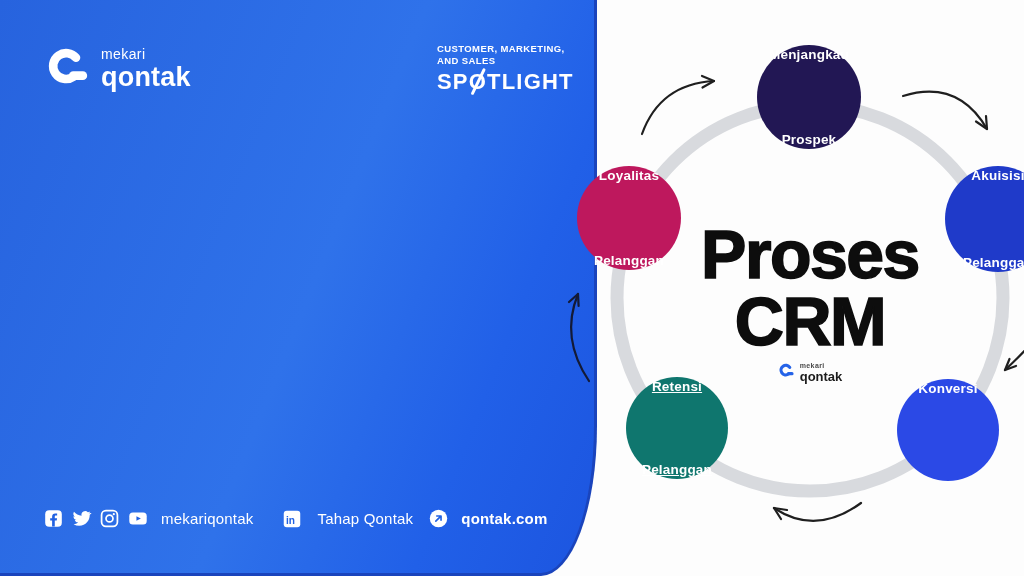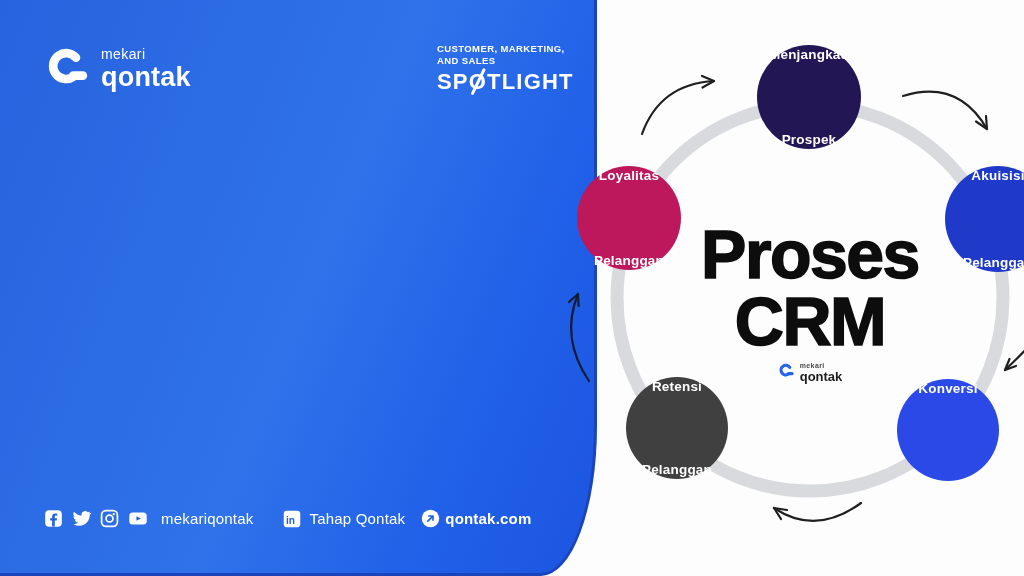--- a/index.html
+++ b/index.html
@@ -38,22 +38,22 @@
     font-size:34px; line-height:49px; font-weight:800; color:#ffffff;
     -webkit-text-stroke:0.4px currentColor;
   }
   .headline .hl { color:#f6d72a; -webkit-text-stroke:0.4px #f6d72a; }
 
   
   .footer { position:absolute; left:44px; top:509px; display:flex; align-items:center; color:#fff; }
   .footer svg { display:block; }
   .f-ic { margin-right:8px; }
   .handle { font-size:15px; font-weight:500; margin-left:4px; letter-spacing:.2px; }
-  .li-group { margin-left:30px; display:flex; align-items:center; gap:8px; }
-  .web-group { margin-left:16px; display:flex; align-items:center; gap:5px; }
+  .li-group { margin-left:30px; display:flex; align-items:center; gap:16px; }
+  .web-group { margin-left:16px; display:flex; align-items:center; gap:13px; }
   .li-name { font-size:15px; font-weight:500; letter-spacing:.2px; }
   .web-name { font-size:15px; font-weight:700; letter-spacing:.2px; }
 
   
   .ring, .arrows { position:absolute; left:0; top:0; pointer-events:none; }
   .node {
     position:absolute; border-radius:50%; display:flex; flex-direction:column;
     align-items:center; justify-content:space-between; text-align:center;
     color:#fff; font-size:13.5px; font-weight:700; line-height:1.42; letter-spacing:.2px;
   }
@@ -169,21 +169,21 @@
     <span>Prospek</span>
   </div>
   <div class="node" style="left: 945px; top: 166px; width: 106px; height: 106px; background: rgb(31, 58, 201);">
     <span>Akuisisi</span>
     <span>Pelanggan</span>
   </div>
   <div class="node" style="left: 897px; top: 379px; width: 102px; height: 102px; background: rgb(43, 73, 230);">
     <span>Konversi</span>
     <span></span>
   </div>
-  <div class="node" style="left: 626px; top: 377px; width: 102px; height: 102px; background: #404040;">
+  <div class="node" style="left: 626px; top: 377px; width: 102px; height: 102px; background: #0f766e; text-decoration: underline;">
     <span>Retensi</span>
     <span>Pelanggan</span>
   </div>
   <div class="node" style="left: 577px; top: 166px; width: 104px; height: 104px; background: #be185d;">
     <span>Loyalitas</span>
     <span>Pelanggan</span>
   </div>
 
   <div class="center-title">
     <div>Proses</div>

